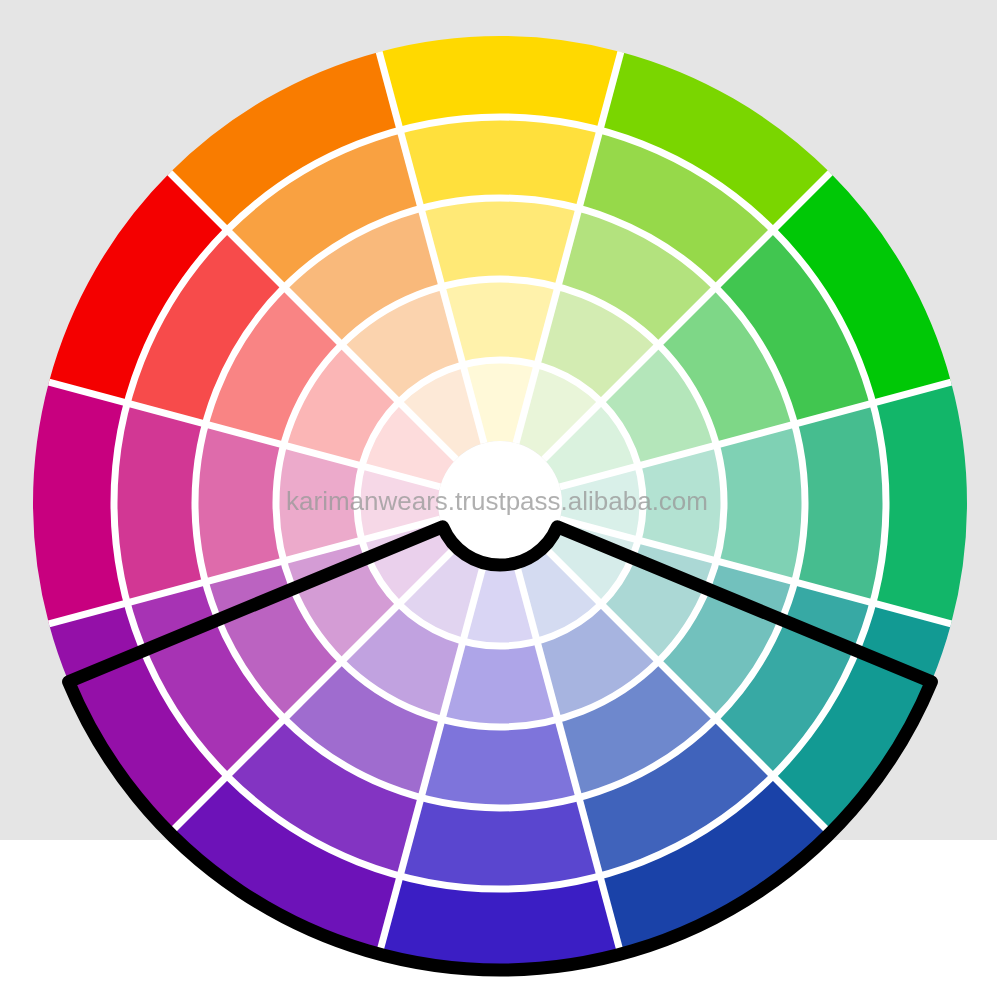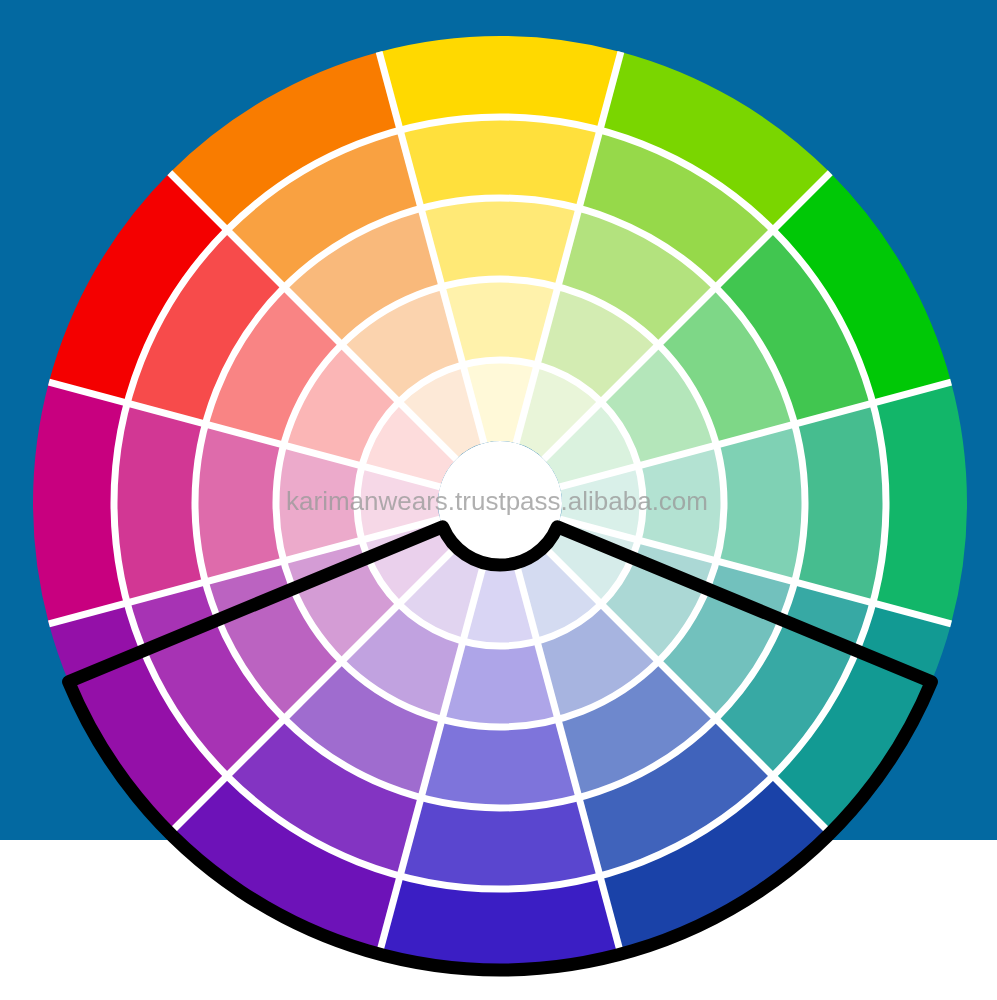--- a/index.html
+++ b/index.html
@@ -11,21 +11,21 @@
   body {
     width: 997px;
     height: 1000px;
     font-family: "Liberation Sans", sans-serif;
     overflow: hidden;
   }
   #stage {
     position: relative;
     width: 997px;
     height: 840px;
-    background: #0369a1;
+    background: #e5e5e5;
   }
   #wheel-svg {
     position: absolute;
     left: 0;
     top: 0;
     width: 997px;
     height: 1000px;
     display: block;
   }
   .watermark-text {

